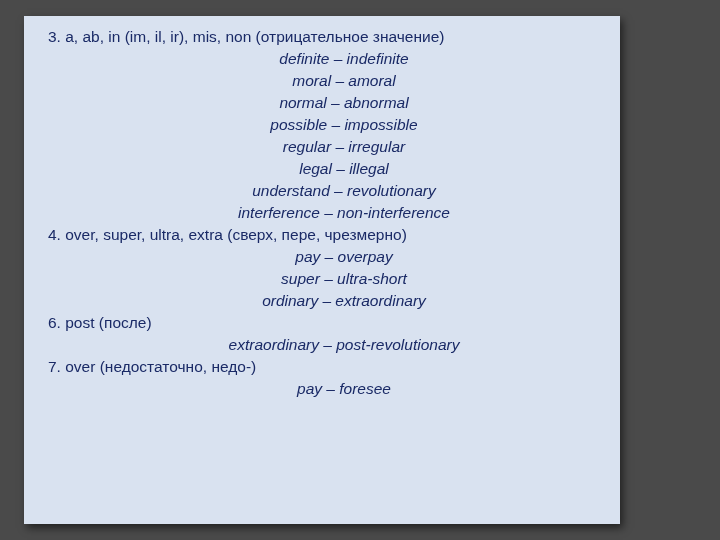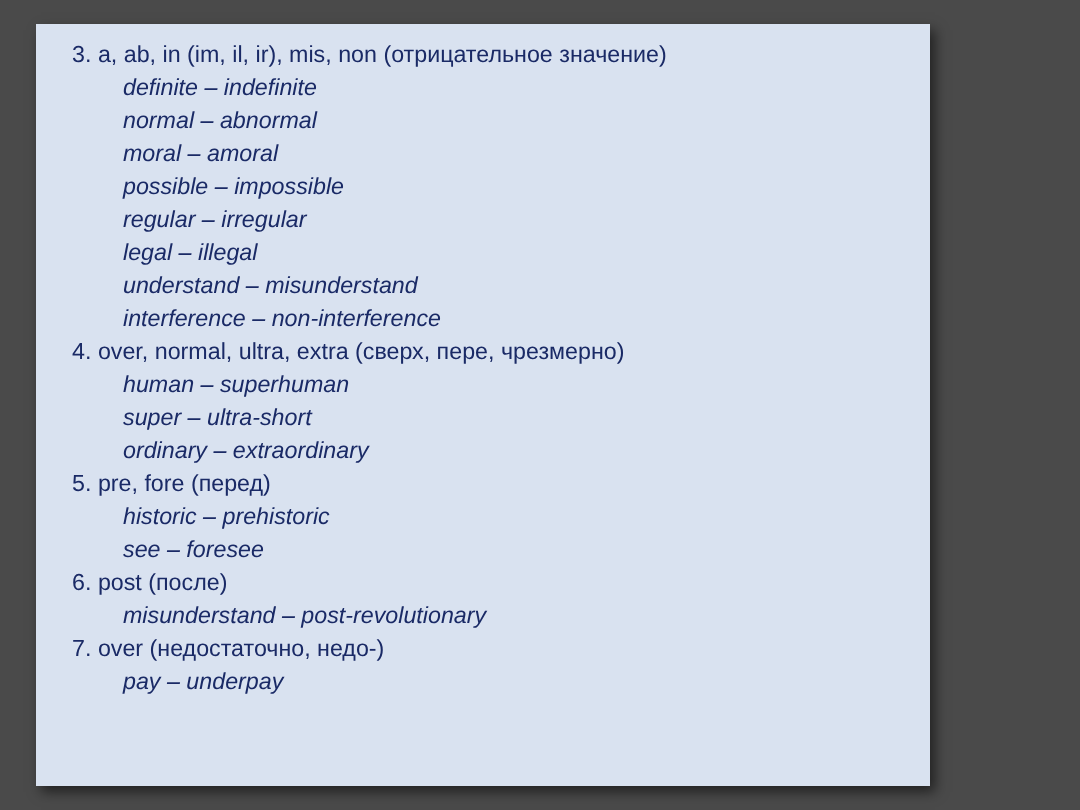--- a/index.html
+++ b/index.html
@@ -28,51 +28,47 @@
     font-style: normal;
     font-size: 15.5px;
     line-height: 22px;
   }
   .num { display: inline; }
   .ex {
     font-style: italic;
     font-size: 15.5px;
     line-height: 22px;
     padding-left: 34px;
+    text-align: center;
   }
 </style>
 </head>
 <body>
 
 <div class="card">
   <div id="list">
       <div class="item">
         <div class="head"><span class="num">3.</span> <span>a, ab, in (im, il, ir), mis, non (отрицательное значение)</span></div>
         <div class="ex">definite – indefinite</div>
+        <div class="ex">moral – amoral</div>
         <div class="ex">normal – abnormal</div>
-        <div class="ex">moral – amoral</div>
         <div class="ex">possible – impossible</div>
         <div class="ex">regular – irregular</div>
         <div class="ex">legal – illegal</div>
-        <div class="ex">understand – misunderstand</div>
+        <div class="ex">understand – revolutionary</div>
         <div class="ex">interference – non-interference</div>
       </div>
       <div class="item">
-        <div class="head"><span class="num">4.</span> <span>over, normal, ultra, extra (сверх, пере, чрезмерно)</span></div>
-        <div class="ex">human – superhuman</div>
+        <div class="head"><span class="num">4.</span> <span>over, super, ultra, extra (сверх, пере, чрезмерно)</span></div>
+        <div class="ex">pay – overpay</div>
         <div class="ex">super – ultra-short</div>
         <div class="ex">ordinary – extraordinary</div>
       </div>
       <div class="item">
-        <div class="head"><span class="num">5.</span> <span>pre, fore (перед)</span></div>
-        <div class="ex">historic – prehistoric</div>
-        <div class="ex">see – foresee</div>
-      </div>
-      <div class="item">
         <div class="head"><span class="num">6.</span> <span>post (после)</span></div>
-        <div class="ex">misunderstand – post-revolutionary</div>
+        <div class="ex">extraordinary – post-revolutionary</div>
       </div>
       <div class="item">
         <div class="head"><span class="num">7.</span> <span>over (недостаточно, недо-)</span></div>
-        <div class="ex">pay – underpay</div>
+        <div class="ex">pay – foresee</div>
       </div>
     </div>
 </div>
 
 </body></html>

